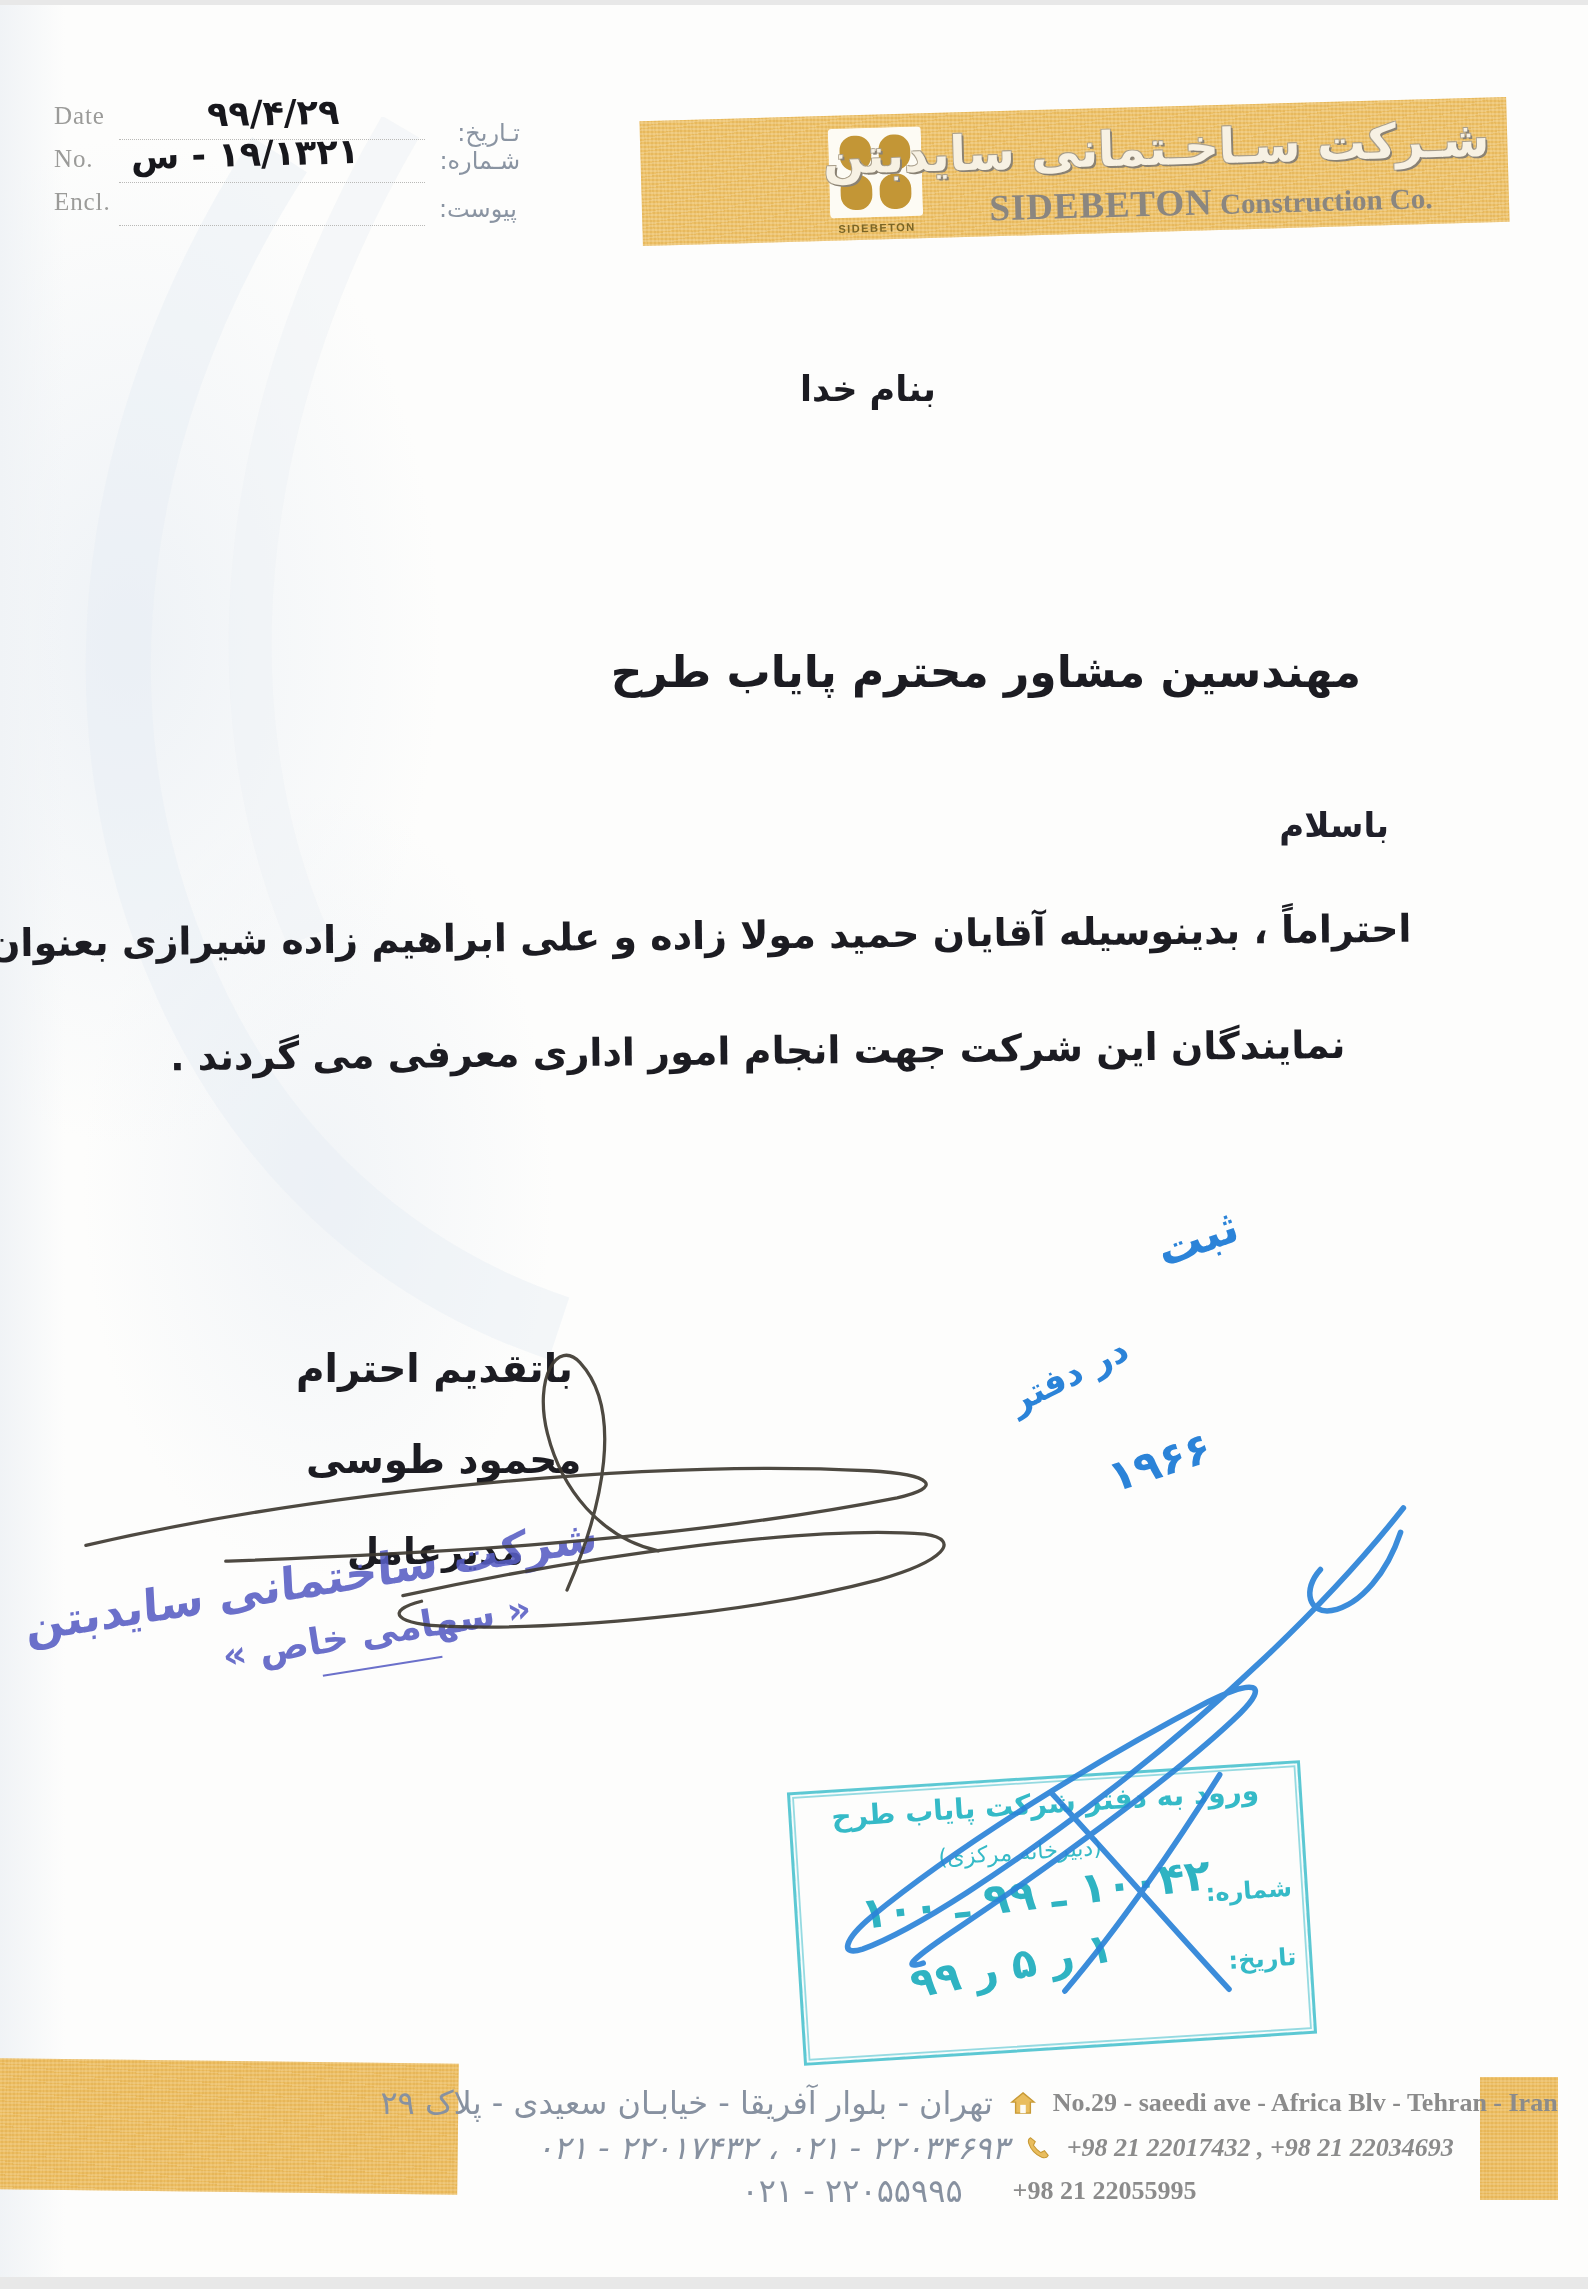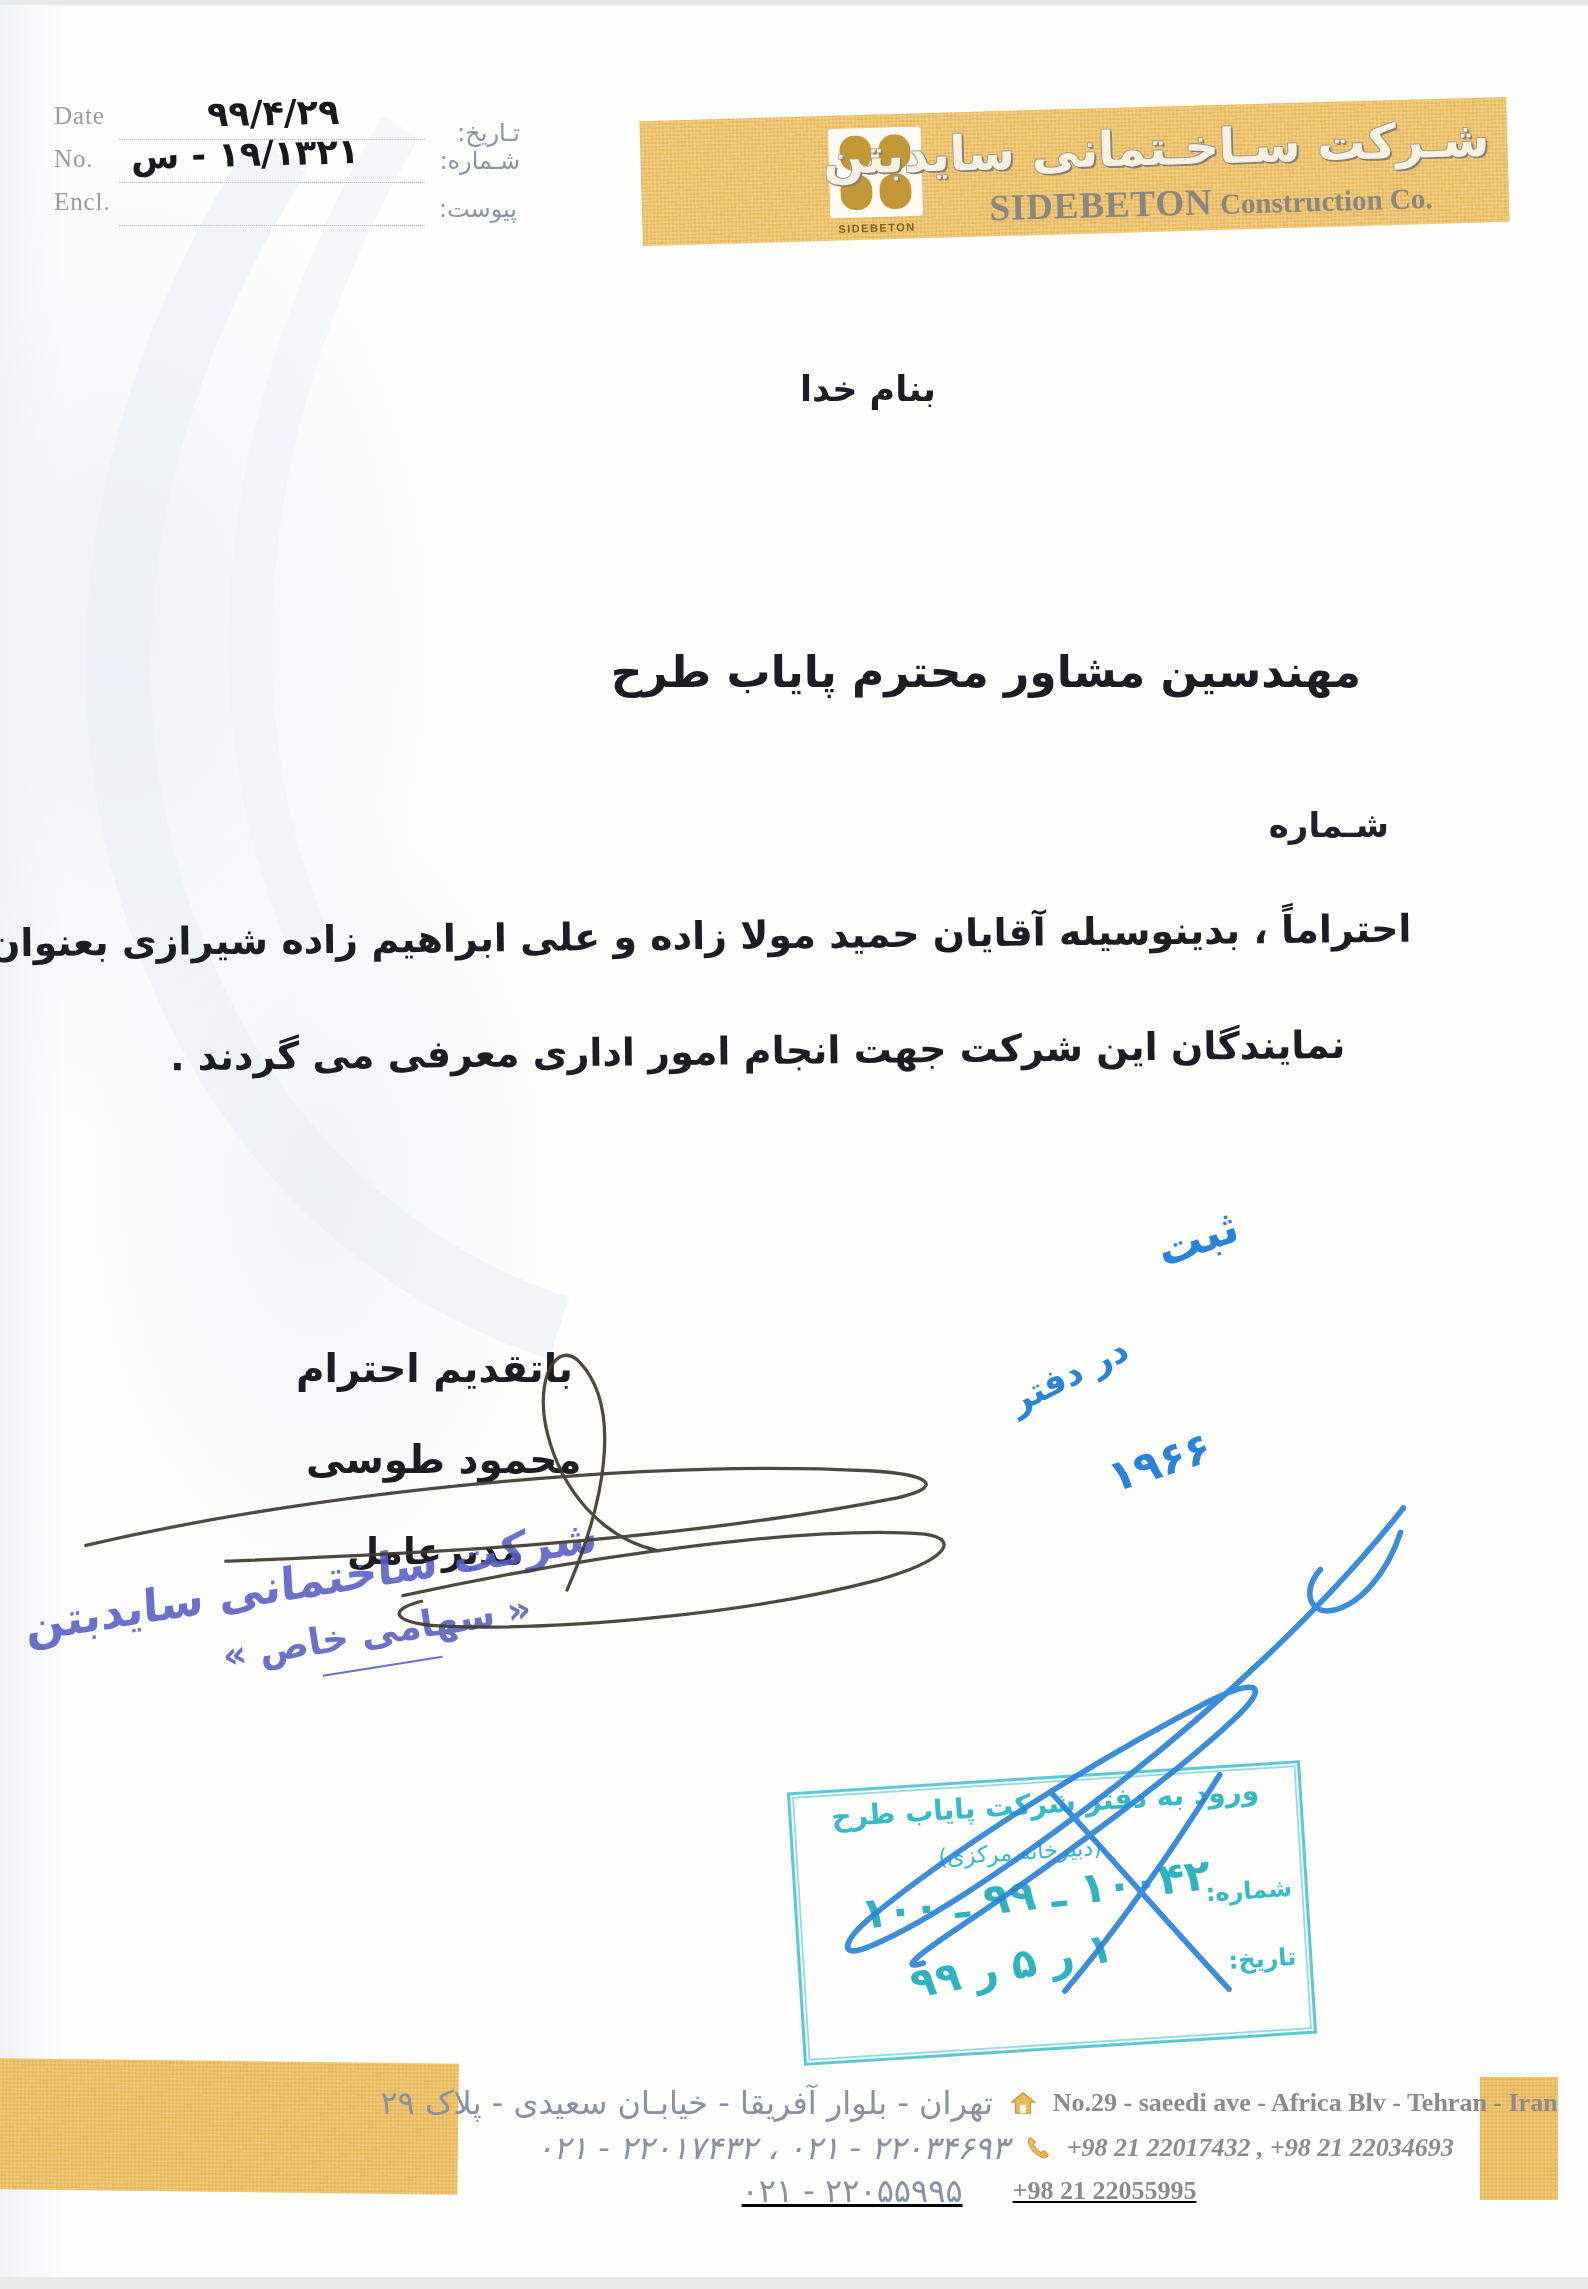--- a/index.html
+++ b/index.html
@@ -113,21 +113,21 @@
     <div class="abs fa band-title-fa" dir="rtl" style="left:308px;top:13px;width:541px;text-align:center;">شـرکت سـاخـتمانی سایدبتن</div>
     <div class="abs en-serif band-title-en" style="left:308px;top:75px;width:522px;text-align:center;">
       <span class="big">SIDEBETON</span><span class="small"> Construction Co.</span>
     </div>
   </div>
 
   <div class="abs fa t-bold" dir="rtl" style="left:800px;top:364px;font-size:35px;">بنام خدا</div>
 
   <div class="abs fa t-bold" dir="rtl" style="right:228px;top:641px;font-size:44px;">مهندسین مشاور محترم پایاب طرح</div>
 
-  <div class="abs fa" dir="rtl" style="right:200px;top:800px;font-size:34px;font-weight:600;color:#20202a;">شـماره</div>
+  <div class="abs fa" dir="rtl" style="right:200px;top:800px;font-size:34px;font-weight:600;color:#20202a;">باسلام</div>
 
   <div class="abs fa t-bold" dir="rtl" style="right:177px;top:909px;font-size:38px;white-space:nowrap;transform:rotate(-0.6deg);">احتراماً ، بدینوسیله آقایان حمید مولا زاده و علی ابراهیم زاده شیرازی بعنوان</div>
   <div class="abs fa t-bold" dir="rtl" style="right:244px;top:1024px;font-size:38px;white-space:nowrap;transform:rotate(-0.6deg);">نمایندگان این شرکت جهت انجام امور اداری معرفی می گردند .</div>
 
   <div class="abs fa t-bold" dir="rtl" style="left:296px;top:1341px;font-size:39px;">باتقدیم احترام</div>
   <div class="abs fa t-bold" dir="rtl" style="left:306px;top:1432px;font-size:39px;">محمود طوسی</div>
   <div class="abs fa t-bold" dir="rtl" style="left:347px;top:1525px;font-size:37px;">مدیرعامل</div>
 
   <svg class="abs" style="left:0;top:0;z-index:6;" width="1589" height="2290" viewBox="0 0 1704 2456">
     <g fill="none" stroke="#3f3a32" stroke-width="3.5" stroke-linecap="round" opacity="0.92">
@@ -182,20 +182,20 @@
   <div class="abs f-row" style="left:585px;top:2124px;width:820px;font-style:italic;">
     <span class="fa f-fa" dir="ltr">۰۲۱ - ۲۲۰۱۷۴۳۲ ، ۰۲۱ - ۲۲۰۳۴۶۹۳</span>
     <span class="icn">
       <svg width="24" height="24" viewBox="0 0 26 26">
           <path d="M5,2 C3,3 2,5 3,8 C5,14 10,20 17,23 C20,24 23,23 24,21 L20,16 L16,18 C13,16 10,13 8,10 L10,6 Z" fill="#e9bd5e" stroke="#c89a36" stroke-width="1.2"></path>
         </svg>
     </span>
     <span class="f-en">+98 21 22017432 , +98 21 22034693</span>
   </div>
 
-  <div class="abs f-row" style="left:559px;top:2167px;width:820px;gap:50px;text-decoration:underline;">
+  <div class="abs f-row" style="left:559px;top:2167px;width:820px;gap:50px;">
     <span class="fa f-fa" dir="ltr">۰۲۱ - ۲۲۰۵۵۹۹۵</span>
     <span class="f-en">+98 21 22055995</span>
   </div>
 
 
 </div>
 
 
 </body></html>

